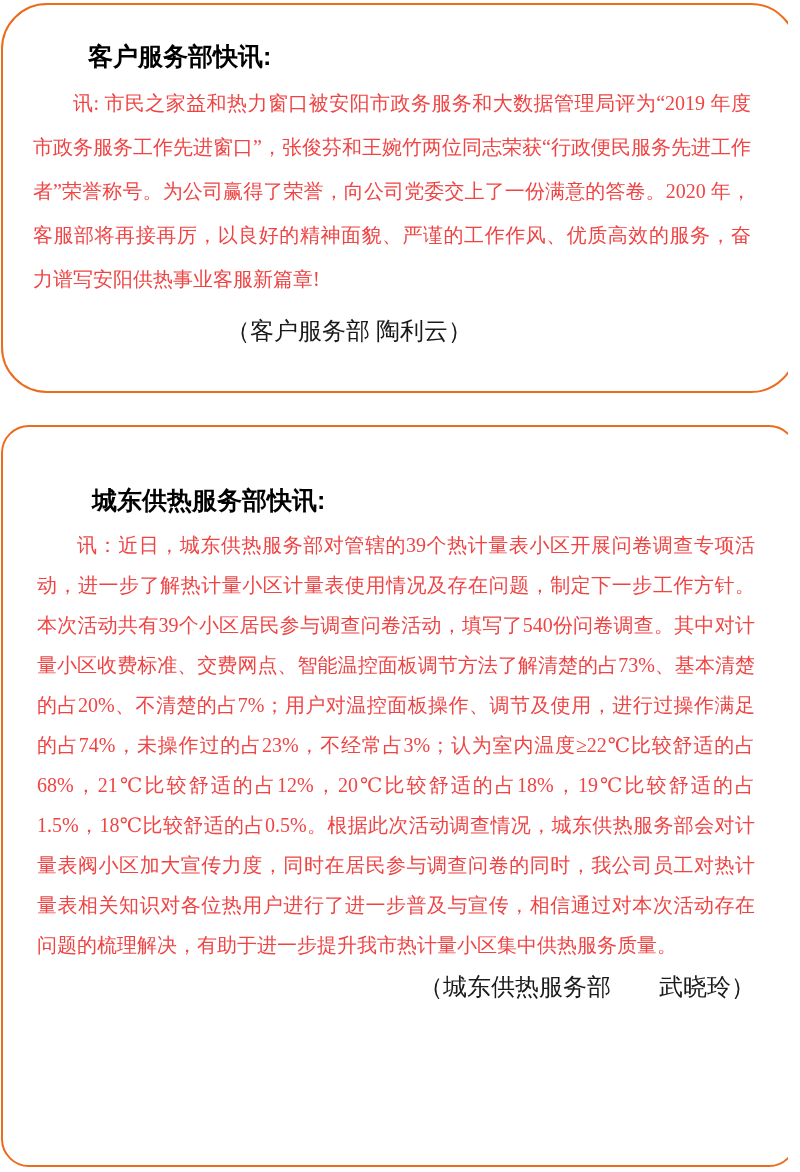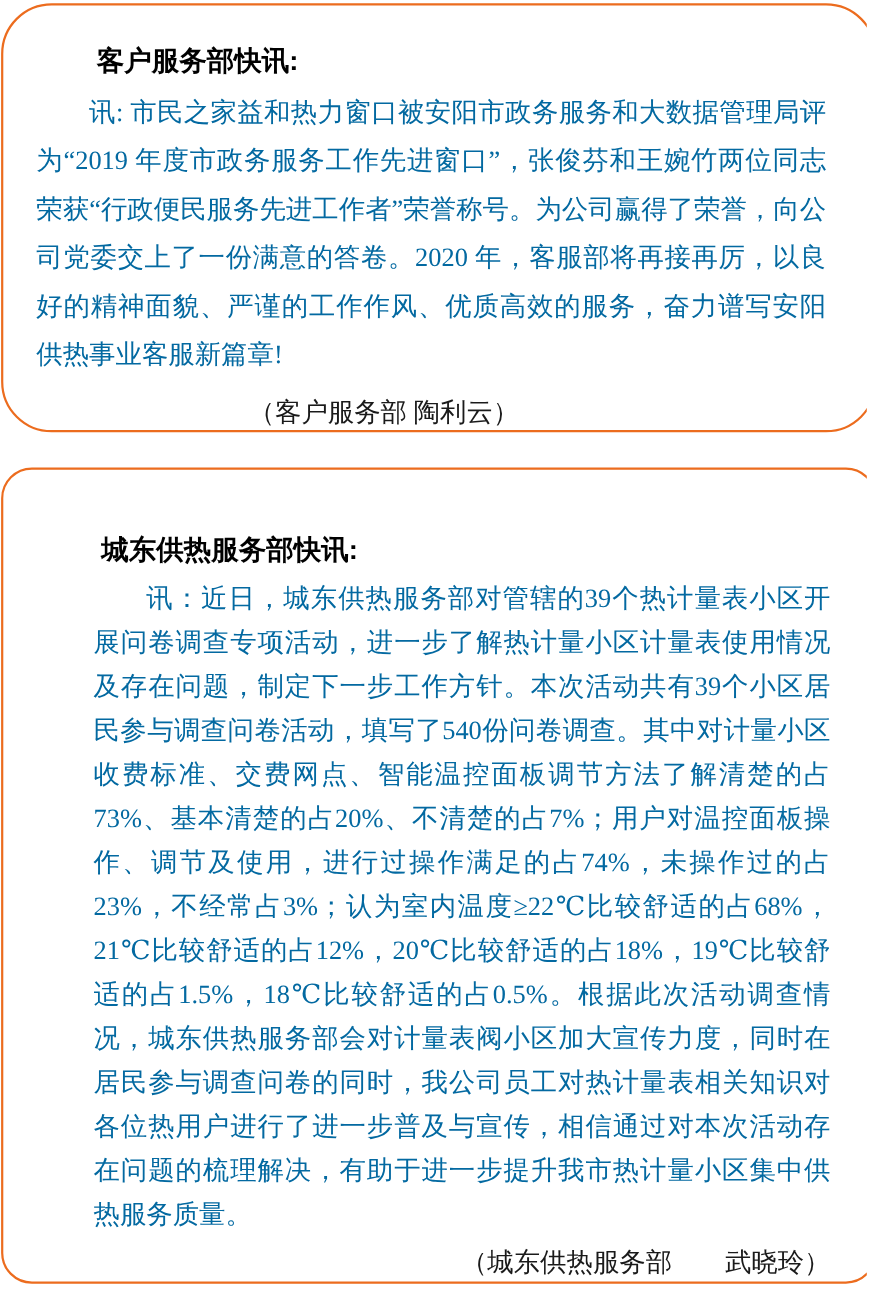--- a/index.html
+++ b/index.html
@@ -41,27 +41,27 @@
     margin: 0;
     font-family: "Liberation Sans", "DejaVu Sans", sans-serif;
     font-weight: bold;
     font-size: 25px;
     line-height: 30px;
     text-indent: 2.2em;
     color: #000000;
   }
   .brief-body {
     margin: 10px 0 0 0;
-    font-size: 24px;
+    font-size: 20px;
     text-align: justify;
     text-indent: 2em;
-    color: #0369a1;
+    color: #ef4444;
   }
   .brief-1 .brief-body { line-height: 44px; }
-  .brief-2 .brief-body { line-height: 40px; margin-left: 48px; }
+  .brief-2 .brief-body { line-height: 40px; }
   .brief-signature {
     margin: 14px 0 0 0;
     font-size: 24px;
     color: #1a1a1a;
     white-space: pre;
   }
   .brief-1 .brief-signature {
     text-align: center;
     padding-right: 86px;
   }

